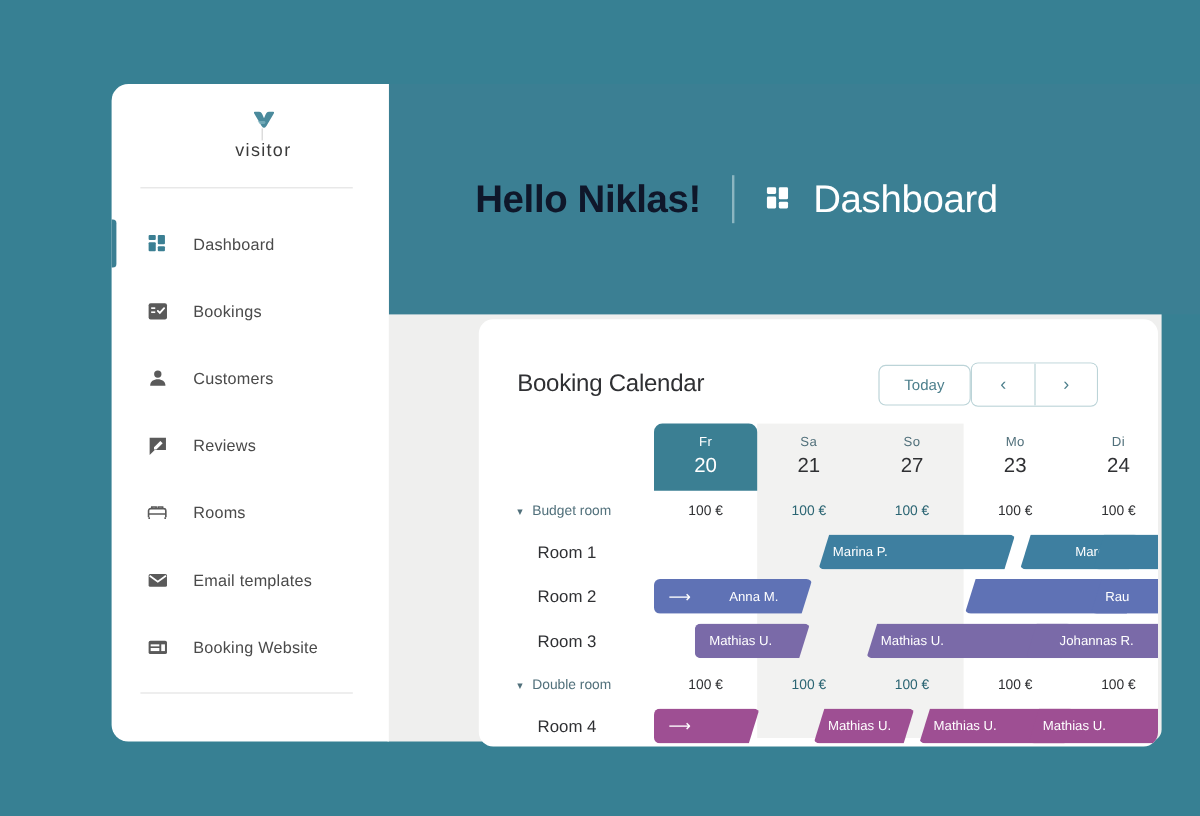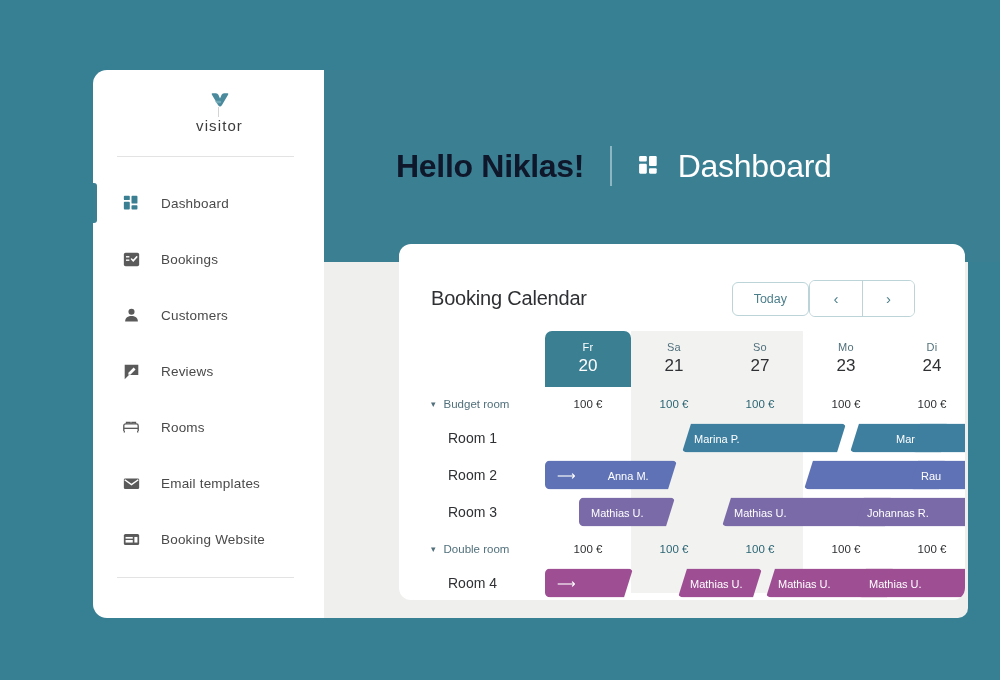--- a/index.html
+++ b/index.html
@@ -102,21 +102,21 @@
   }
   .header-grid-icon { width: 22px; height: 22px; color: #ffffff; }
   .page-title {
     font-size: 32px; color: #ffffff; letter-spacing: -0.3px;
     white-space: nowrap;
   }
 
   
   .cal-card {
     position: absolute;
-    left: 399px; top: 244px;
+    left: 399px; top: 266px;
     width: 566px; height: 356px;
     background: #ffffff;
     border-radius: 12px 12px 12px 12px;
     z-index: 5;
     overflow: hidden;
   }
   .cal-head {
     display: flex; align-items: center; justify-content: space-between;
     padding: 36px 50px 0 32px;
   }
@@ -420,21 +420,21 @@
       </div>
       <div class="room-row" style="top: 164px;">
         <div class="room-label">Room 3</div>
         <div class="bar-booking skew-r" style="left: 180px; width: 96px; background: rgb(122, 106, 168);">
           <span style="margin-left: 0px;">Mathias U.</span>
         </div>
         <div class="bar-booking skew-lr" style="left: 280px; width: 172px; background: rgb(122, 106, 168);">
           <span style="margin-left: 0px;">Mathias U.</span>
         </div>
         <div class="bar-booking skew-l" style="left: 456px; width: 116px; background: rgb(122, 106, 168);">
-          <span style="margin-left: 0px;">Johannas R.</span>
+          <span style="margin-left: 16px;">Johannas R.</span>
         </div>
       </div>
       <div class="cat-row" style="top: 201px;">
         <div class="cat-label">
           <span class="chev">▾</span>
           <span>Double room</span>
         </div>
         <div class="price" style="left: 146px; width: 86px;">100 €</div>
         <div class="price wk" style="left: 232px; width: 86px;">100 €</div>
         <div class="price wk" style="left: 318px; width: 86px;">100 €</div>

